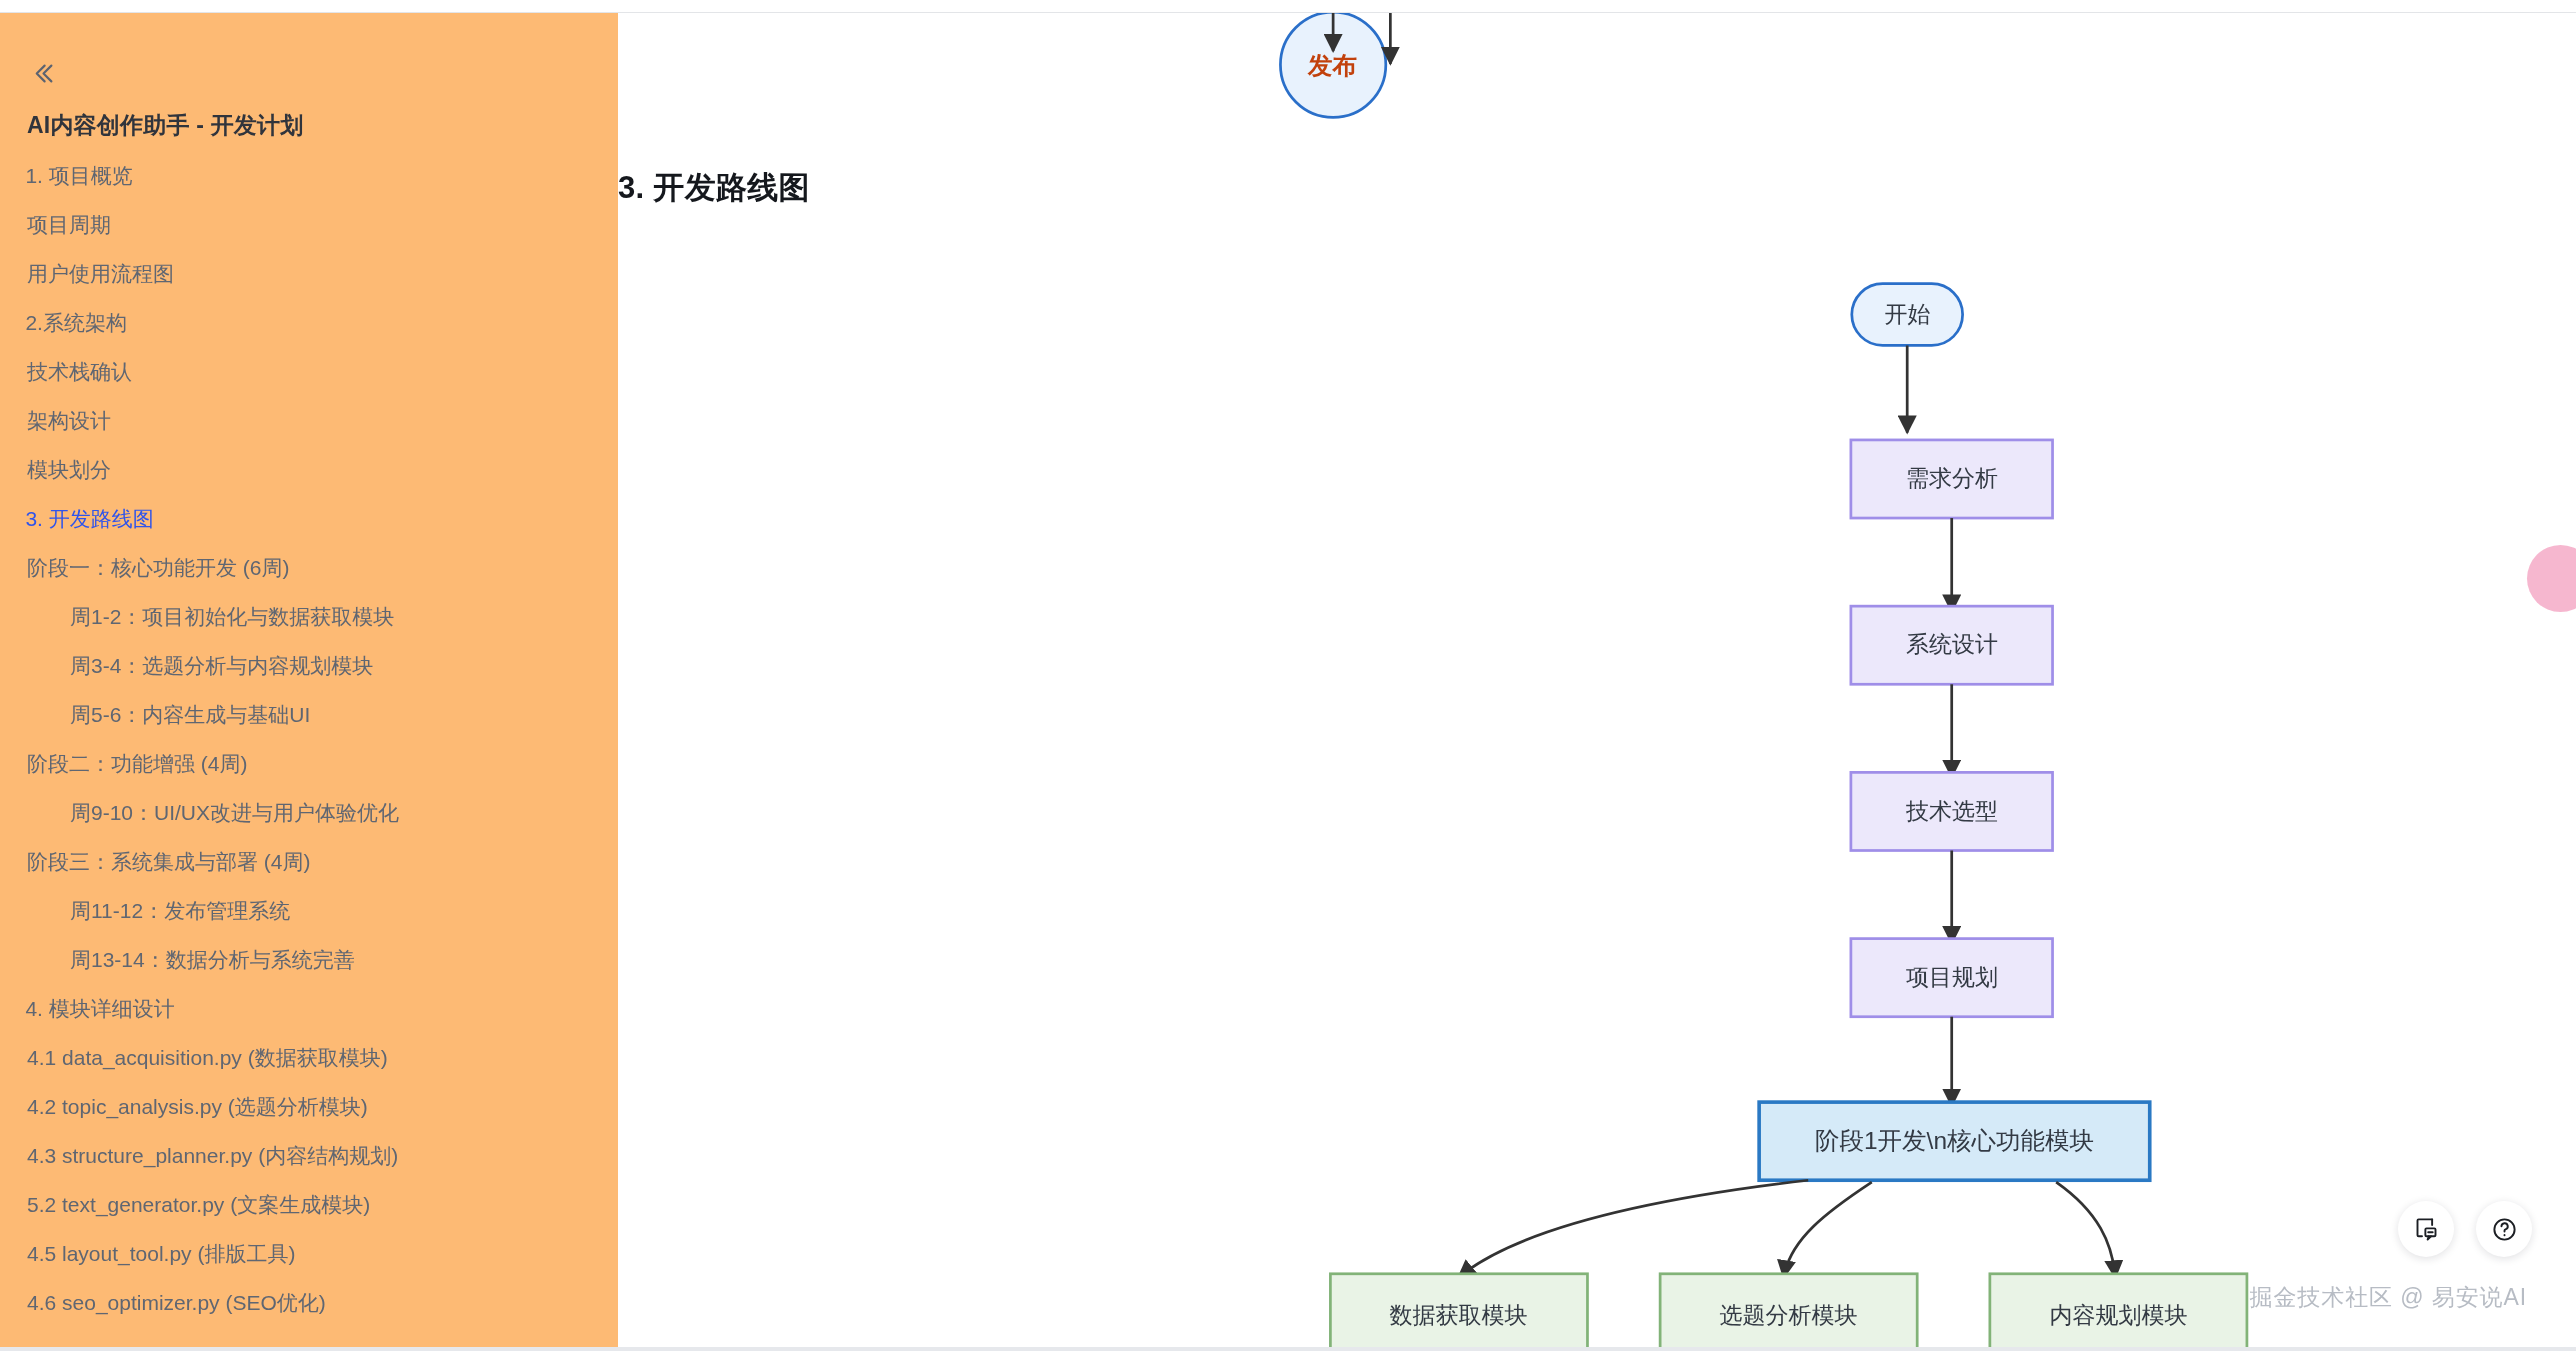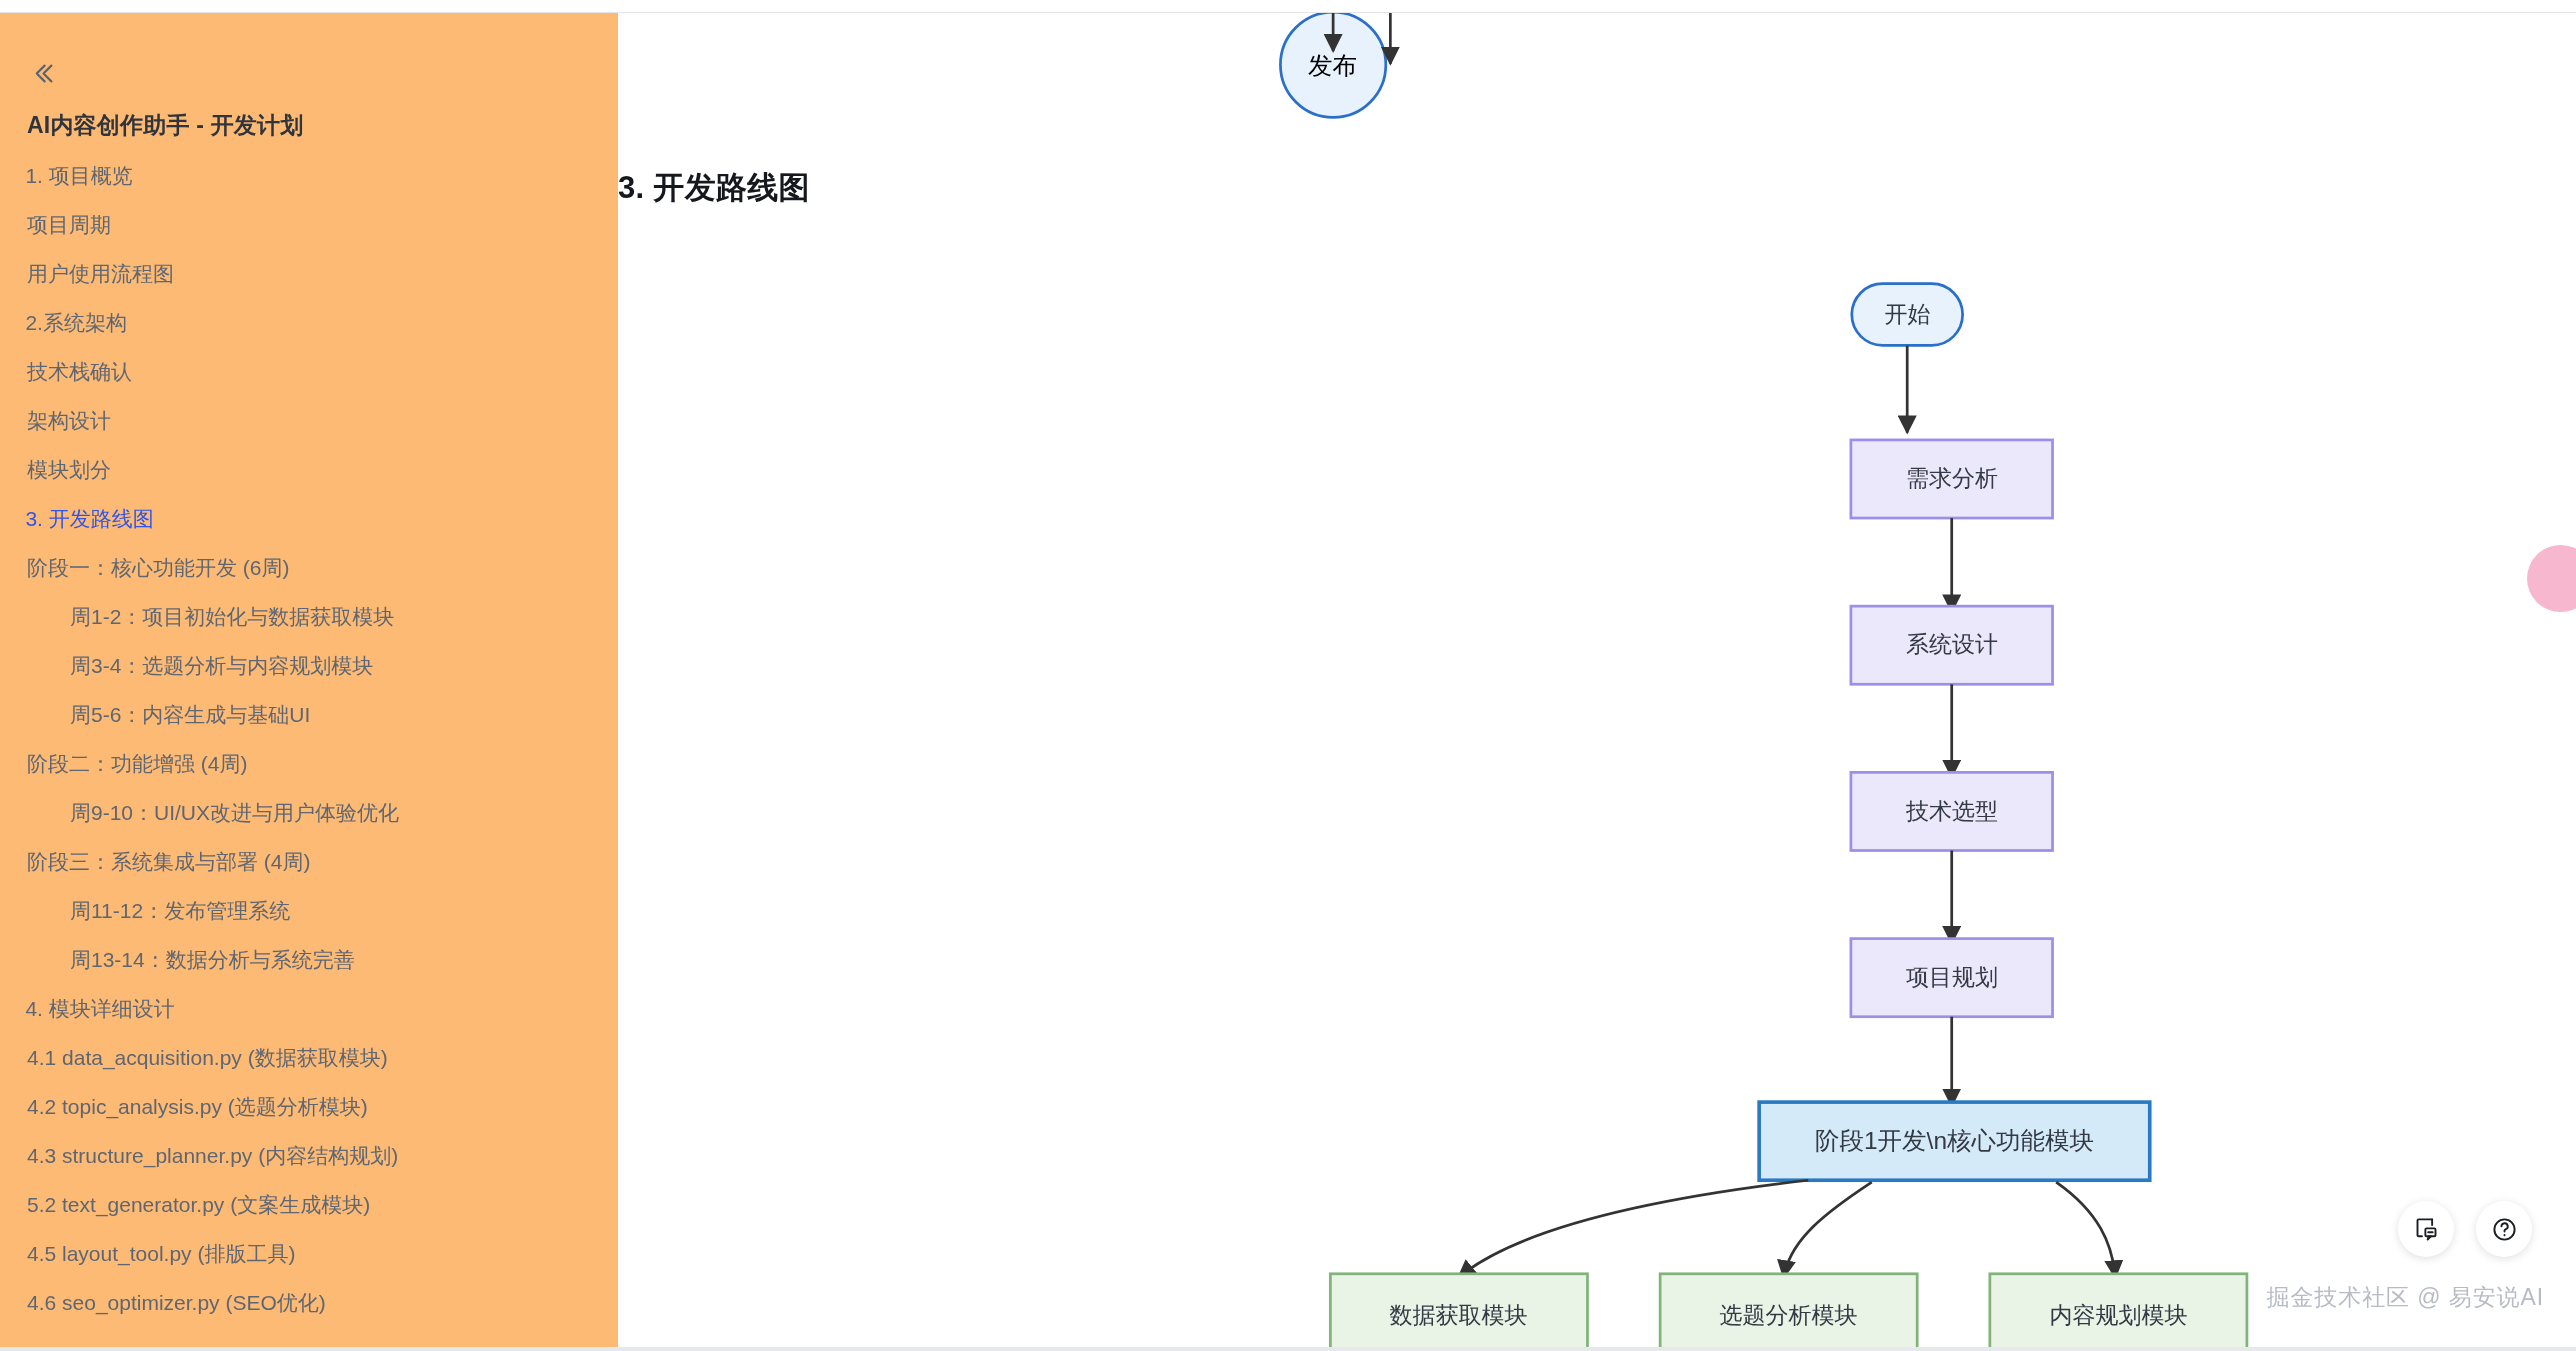--- a/index.html
+++ b/index.html
@@ -110,21 +110,21 @@
   .node-label {
     position: absolute;
     display: flex;
     align-items: center;
     justify-content: center;
     font-size: 23px;
     color: #333a44;
     white-space: nowrap;
     pointer-events: none;
   }
-  .node-label.dark { color: #000000; font-weight: 400; }
+  .node-label.dark { color: #c2410c; font-weight: 700; }
 
   
   .pink-blob {
     position: absolute;
     right: -18px; top: 545px;
     width: 67px; height: 67px;
     border-radius: 50%;
     background: #f4a7c4;
     opacity: .82;
     cursor: pointer;
@@ -142,21 +142,21 @@
     border-radius: 50%;
     background: #ffffff;
     box-shadow: 0 1.8px 9px rgba(22,25,35,.13);
     display: flex; align-items: center; justify-content: center;
     cursor: pointer;
   }
 
   
   .watermark {
     position: absolute;
-    right: 32px; bottom: 38px;
+    right: 49px; bottom: 38px;
     font-size: 23px;
     color: #b7bcc4;
     white-space: nowrap;
     letter-spacing: 0.9px;
     user-select: none;
   }
 
   
   .bottom-rule {
     position: absolute;

